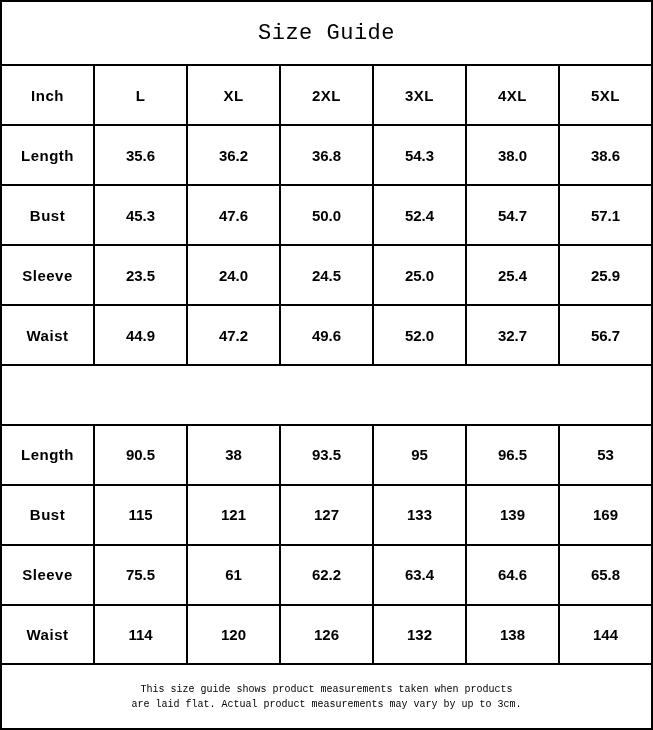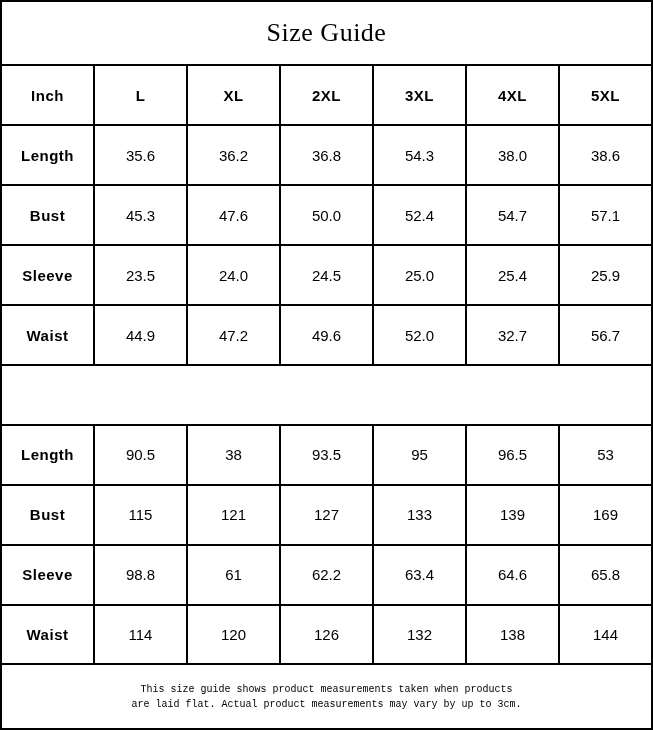--- a/index.html
+++ b/index.html
@@ -14,30 +14,30 @@
   }
   table.size-guide td {
     border: 2px solid #000000;
     text-align: center; vertical-align: middle;
     padding: 0; overflow: hidden;
   }
   tr.title-row { height: 57px; }
   tr.std-row   { height: 53px; }
   tr.footer-row{ height: 57px; }
   td.title-cell {
-    font-family: Liberation Serif, serif;
-    font-size: 26px; font-weight: 400; letter-spacing: 0.5px;
+    font-family: Liberation Mono, monospace;
+    font-size: 22px; font-weight: 400; letter-spacing: 0.5px;
   }
   td.head-cell, td.label-cell {
     font-family: "Liberation Sans", sans-serif;
     font-size: 15px; font-weight: 700; letter-spacing: 0.5px;
   }
   td.value-cell {
     font-family: "Liberation Sans", sans-serif;
-    font-size: 15px; font-weight: 400;
+    font-size: 15px; font-weight: 700;
   }
   td.spacer-cell { background: #ffffff; }
   td.footer-cell {
     font-family: "Liberation Mono", monospace;
     font-size: 10px; font-weight: 400; line-height: 1.5;
   }
 </style>
 </head>
 <body>
 
@@ -128,21 +128,21 @@
       <td class="value-cell">115</td>
       <td class="value-cell">121</td>
       <td class="value-cell">127</td>
       <td class="value-cell">133</td>
       <td class="value-cell">139</td>
       <td class="value-cell">169</td>
     </tr>
 
     <tr class="std-row">
       <td class="label-cell">Sleeve</td>
-      <td class="value-cell">98.8</td>
+      <td class="value-cell">75.5</td>
       <td class="value-cell">61</td>
       <td class="value-cell">62.2</td>
       <td class="value-cell">63.4</td>
       <td class="value-cell">64.6</td>
       <td class="value-cell">65.8</td>
     </tr>
 
     <tr class="std-row">
       <td class="label-cell">Waist</td>
       <td class="value-cell">114</td>

